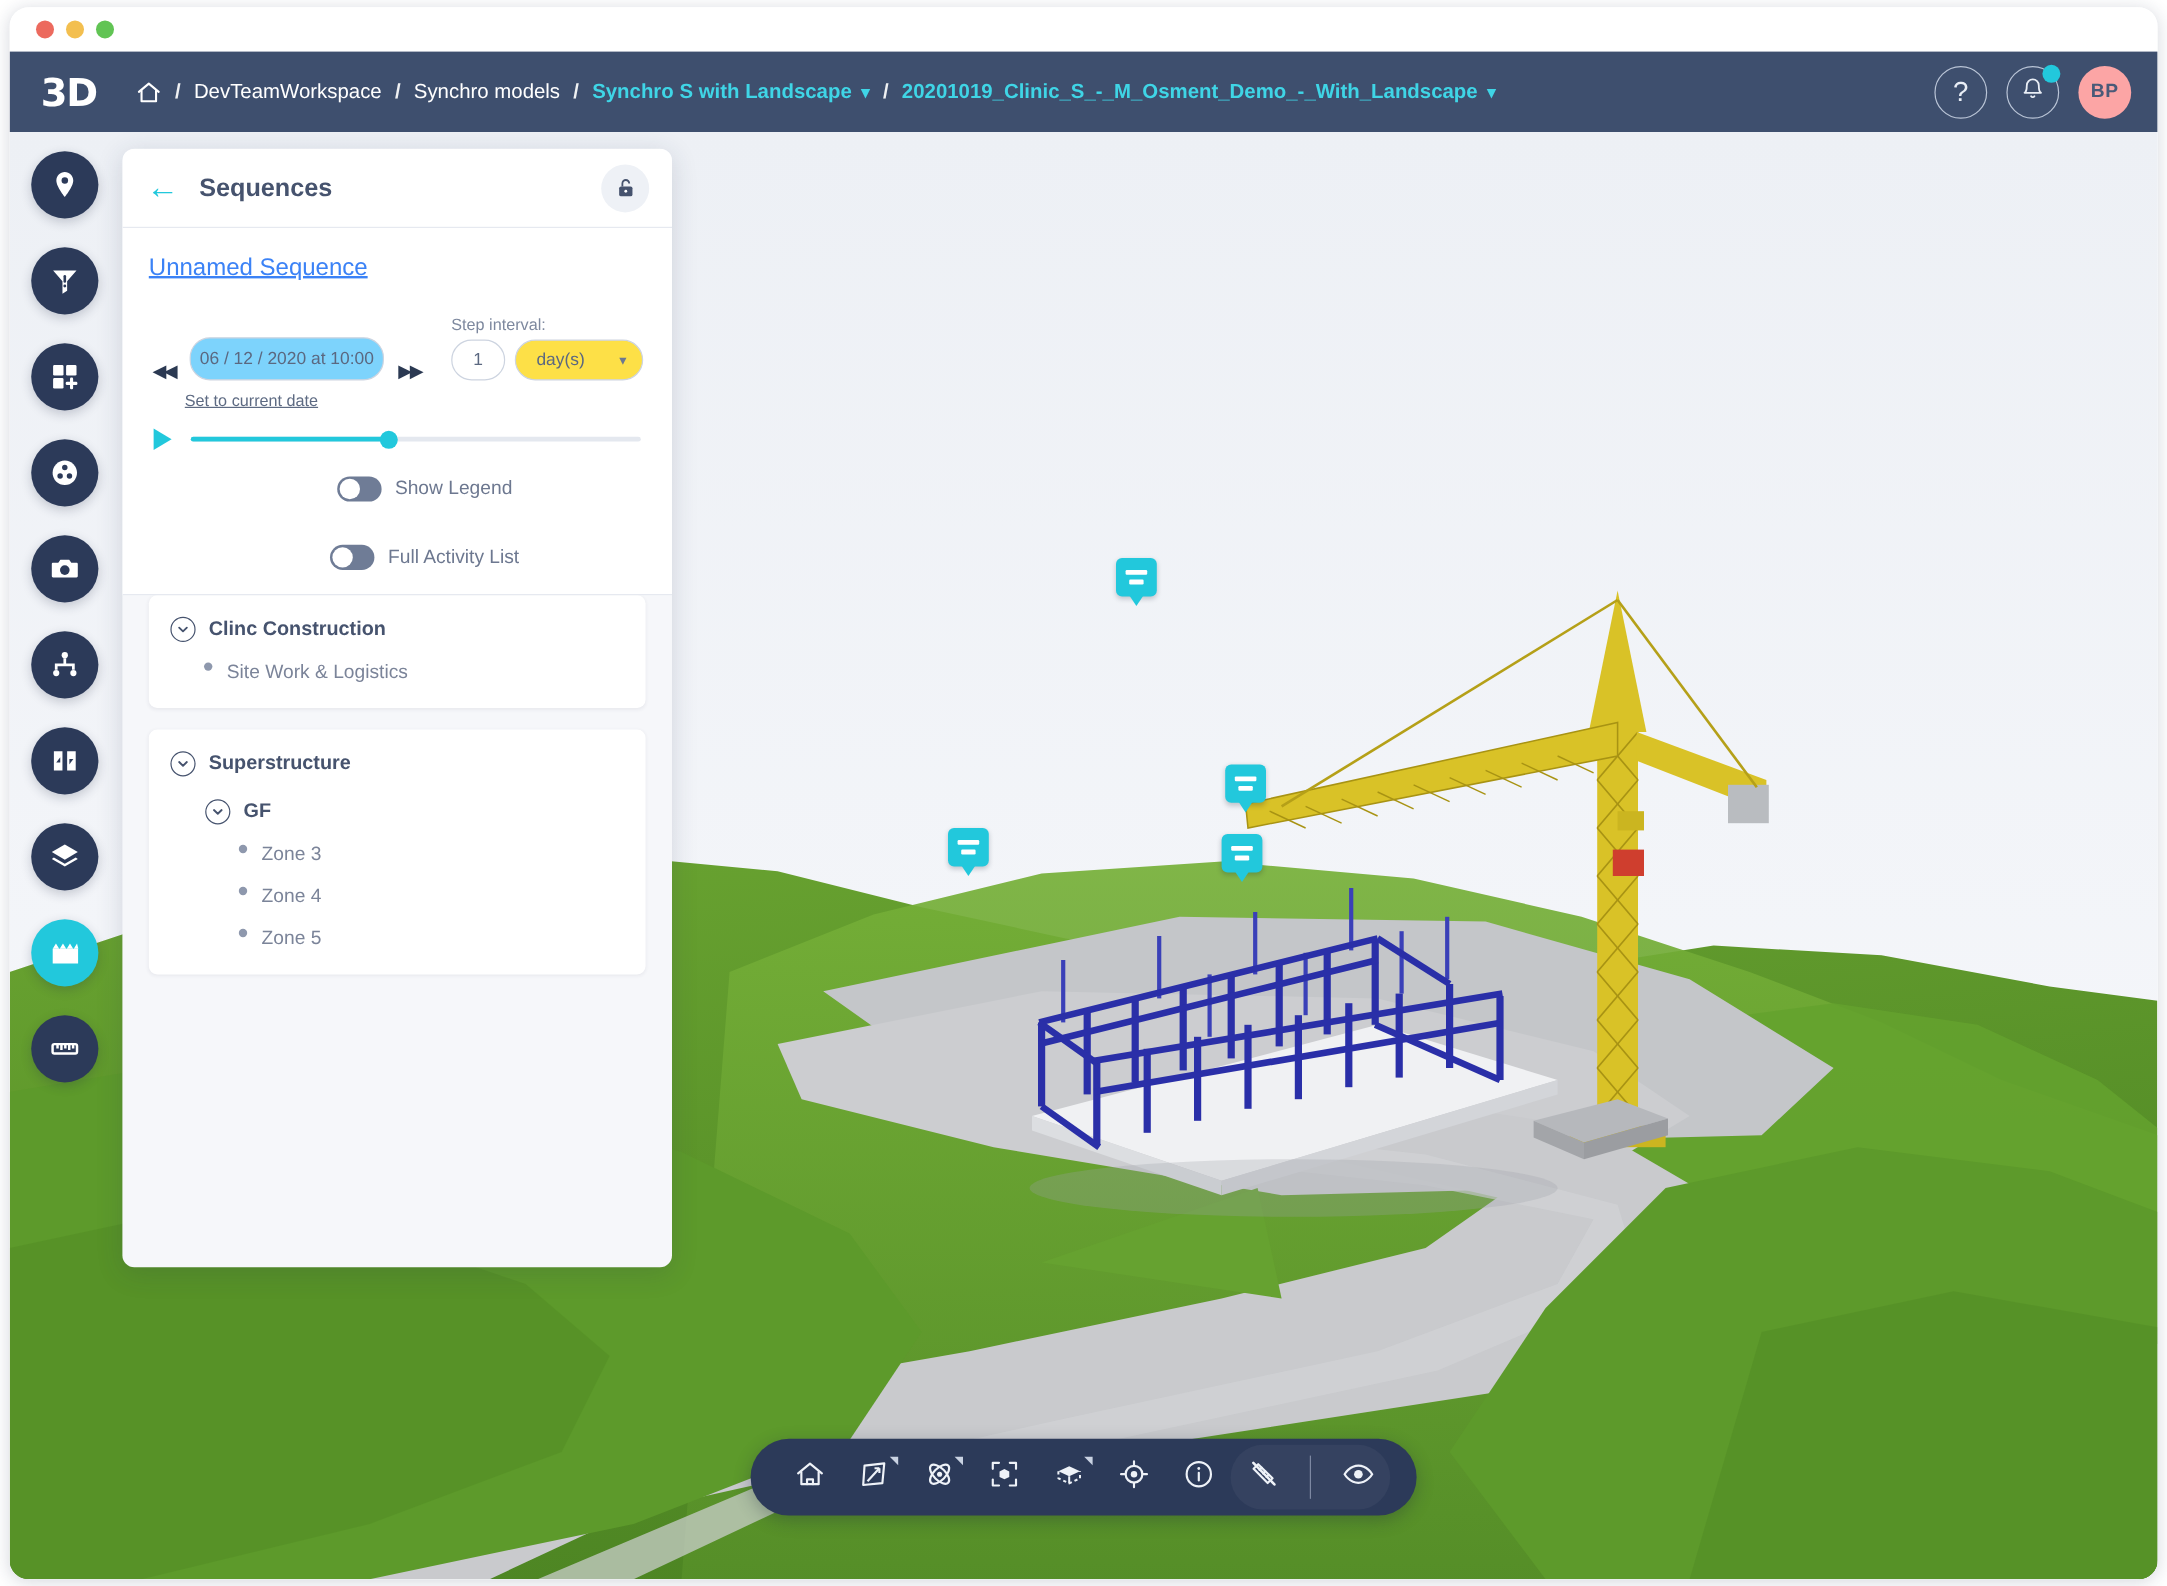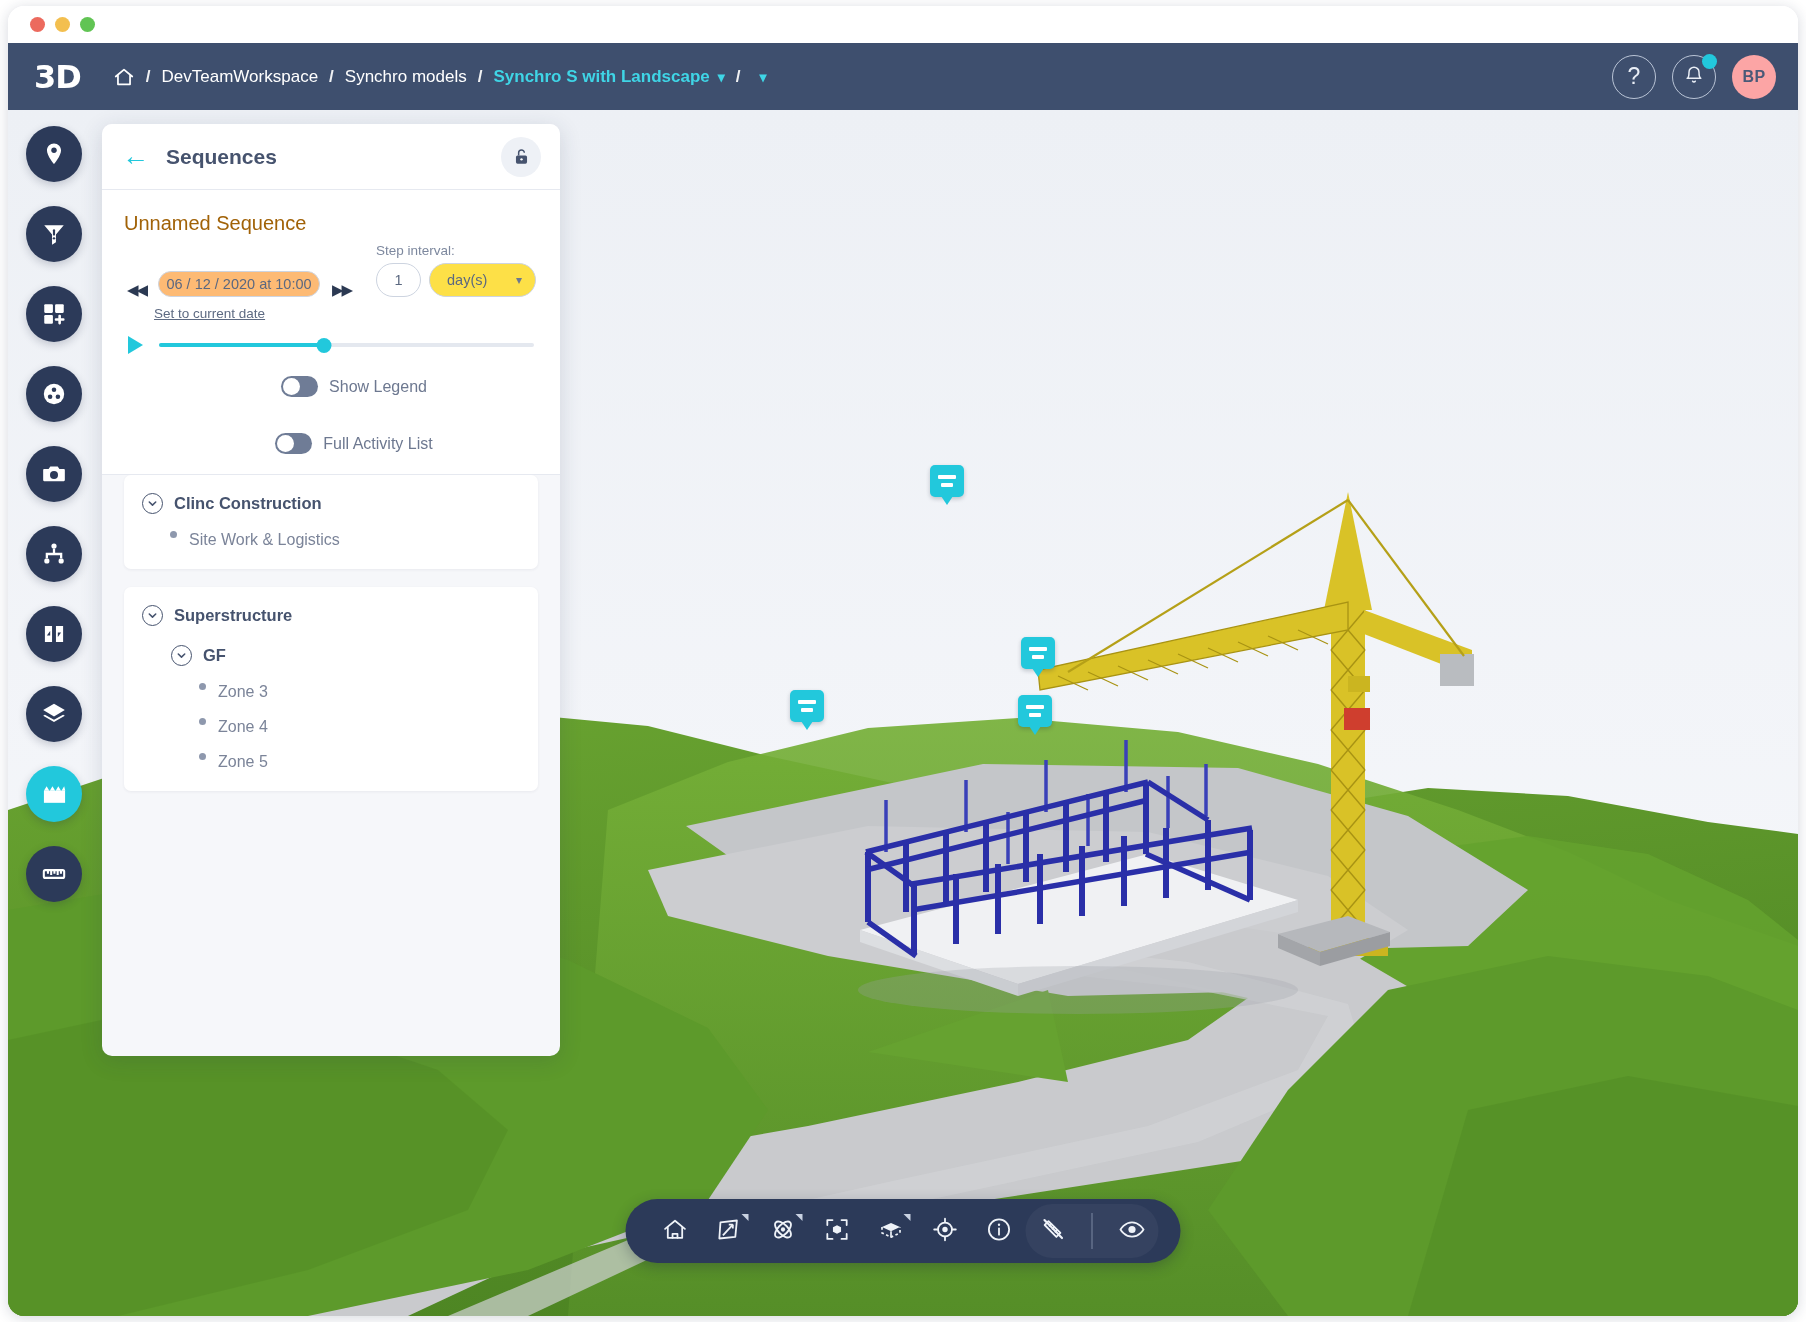--- a/index.html
+++ b/index.html
@@ -137,32 +137,33 @@
     background: #eef1f6;
     display: flex; align-items: center; justify-content: center;
   }
 
   #panel-controls {
     background: #ffffff; padding: 22px 24px 20px 22px;
     border-bottom: 1px solid #e6e9f0;
     flex-shrink: 0;
   }
   #seq-name {
-    font-size: 20px; color: #a16207; font-weight: 400;
-    margin-bottom: 8px;
+    font-size: 20px; color: #3b82f6; font-weight: 400;
+    margin-bottom: 28px;
+    text-decoration: underline;
   }
   #date-row { display: flex; align-items: flex-end; gap: 0; }
   .step-skip {
     color: #2b3952; font-size: 15px; line-height: 1;
     letter-spacing: -2px; padding: 0 3px;
   }
   #date-field {
-    width: 176px; height: 26px;
+    width: 176px; height: 36px;
     border: 1px solid #cdd4e0; border-radius: 17px;
-    background: #fdba74;
+    background: #7dd3fc;
     display: flex; align-items: center; justify-content: center;
     font-size: 14.5px; color: #5b6880;
     margin: 0 9px;
   }
   #step-block { margin-left: 22px; }
   #step-label {
     font-size: 13.5px; color: #7d889e;
     margin-bottom: 5px; display: block;
   }
   #step-inputs { display: flex; gap: 8px; align-items: center; }
@@ -333,20 +334,21 @@
         </svg>
       </span>
       <span class="bc-sep">/</span>
       <span class="bc-item">DevTeamWorkspace</span>
       <span class="bc-sep">/</span>
       <span class="bc-item">Synchro models</span>
       <span class="bc-sep">/</span>
       <span class="bc-item link">Synchro S with Landscape</span>
       <span class="bc-chev">▾</span>
       <span class="bc-sep">/</span>
+      <span class="bc-item link">20201019_Clinic_S_-_M_Osment_Demo_-_With_Landscape</span>
       <span class="bc-chev">▾</span>
     </div>
 
     <div id="nav-actions">
       <div class="nav-circle">
         <span class="qmark">?</span>
       </div>
       <div class="nav-circle">
         <span>
           <svg width="20" height="20" viewBox="0 0 24 24" fill="none" stroke="#e9eef6" stroke-width="1.8" stroke-linecap="round" stroke-linejoin="round">

